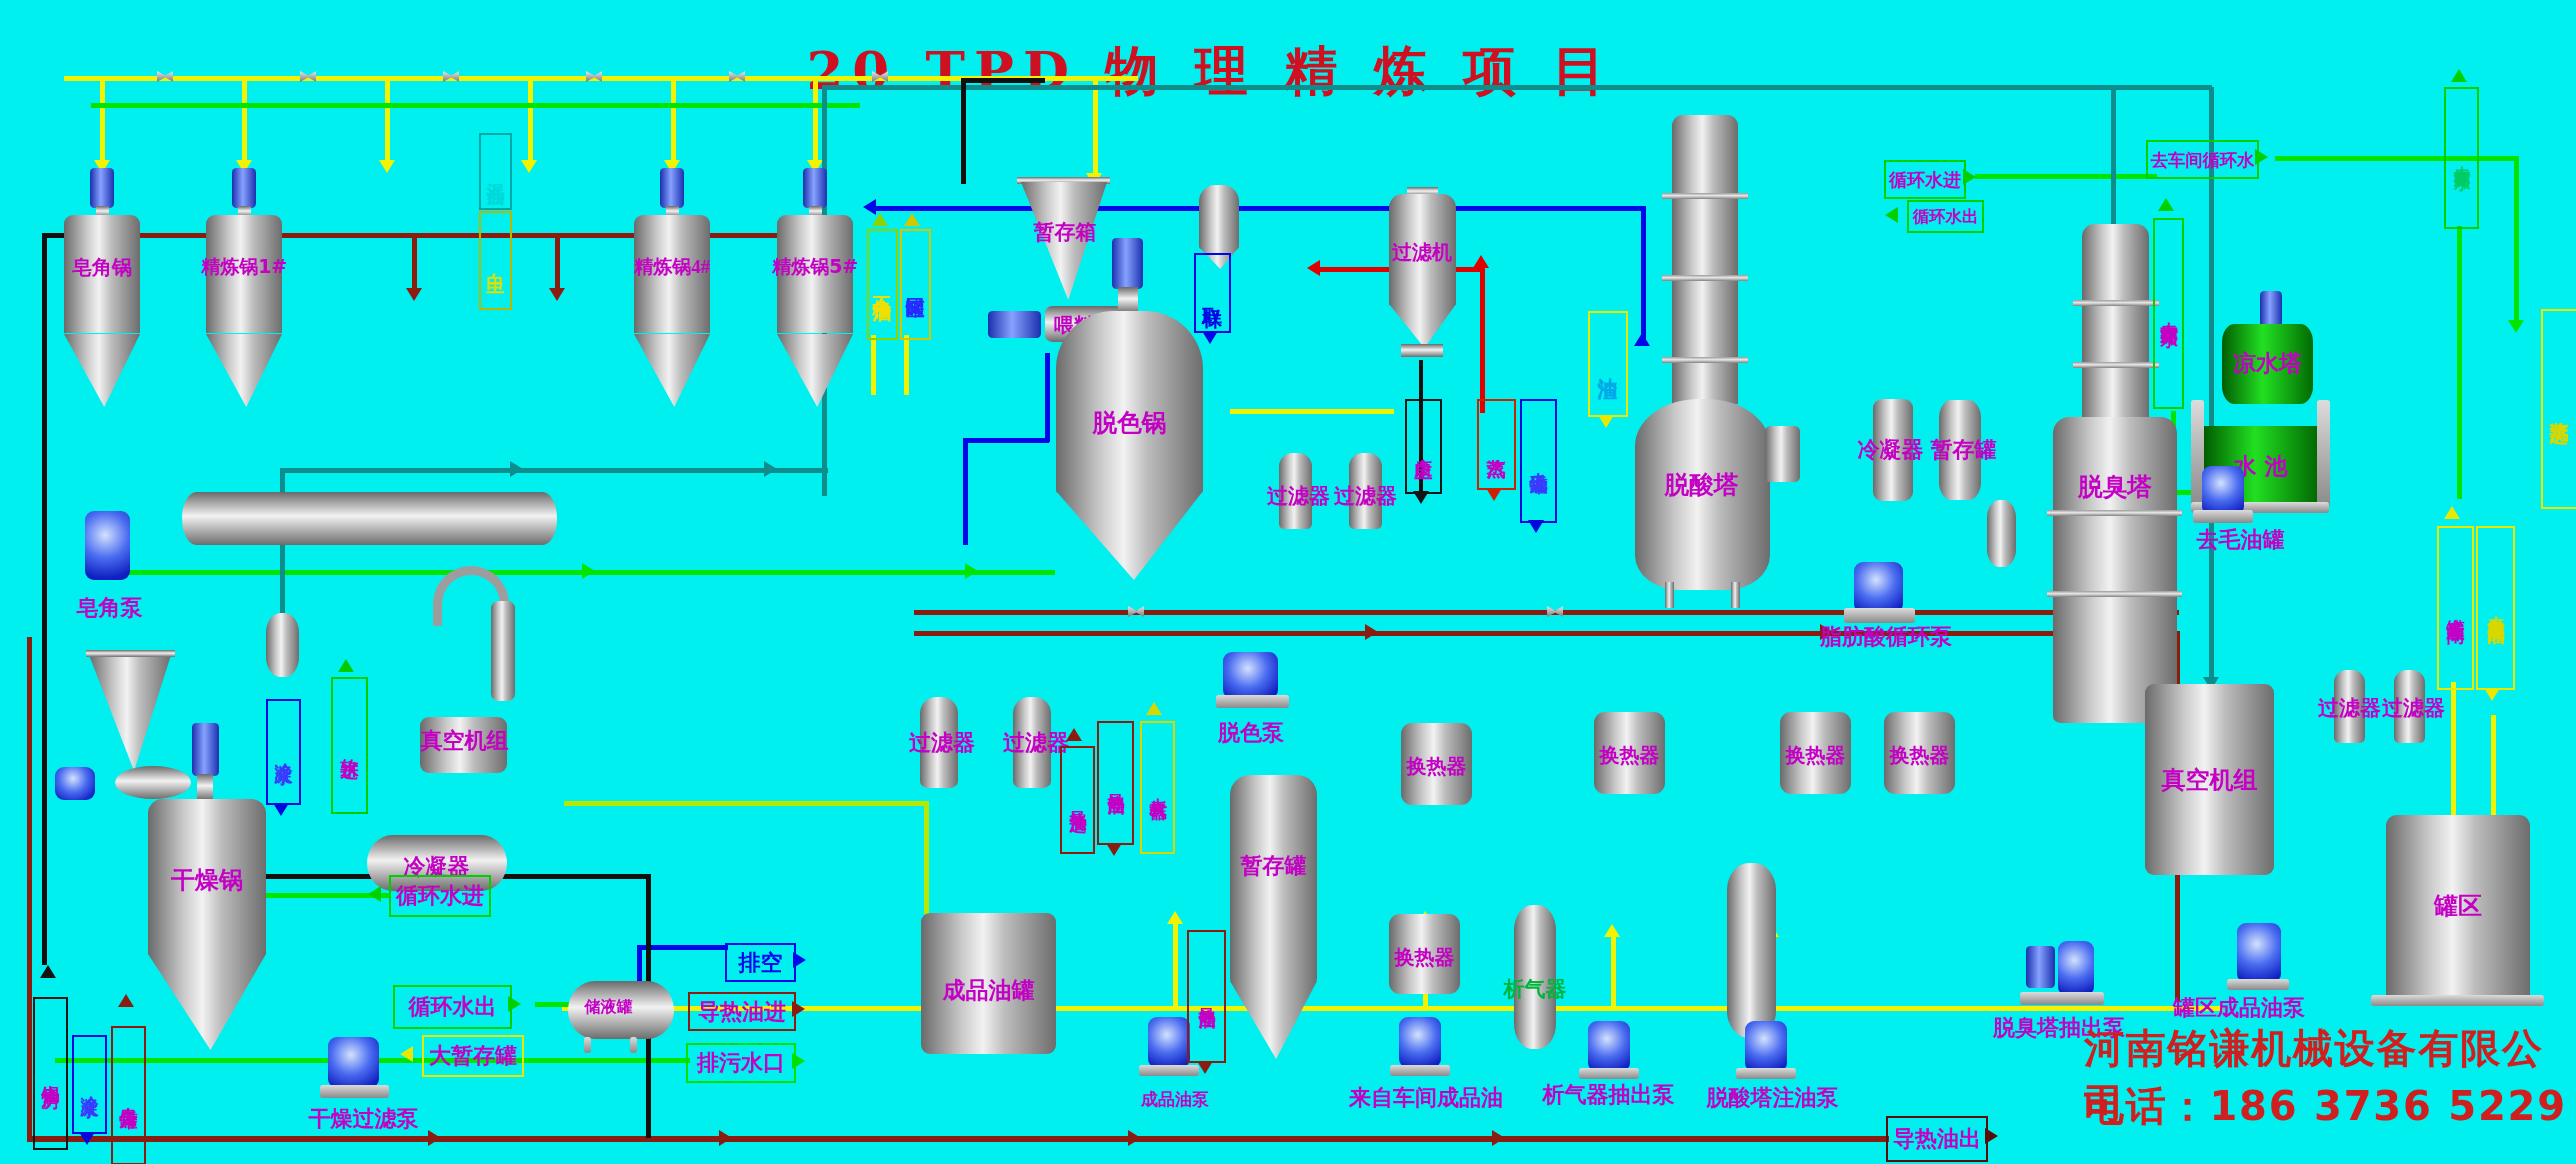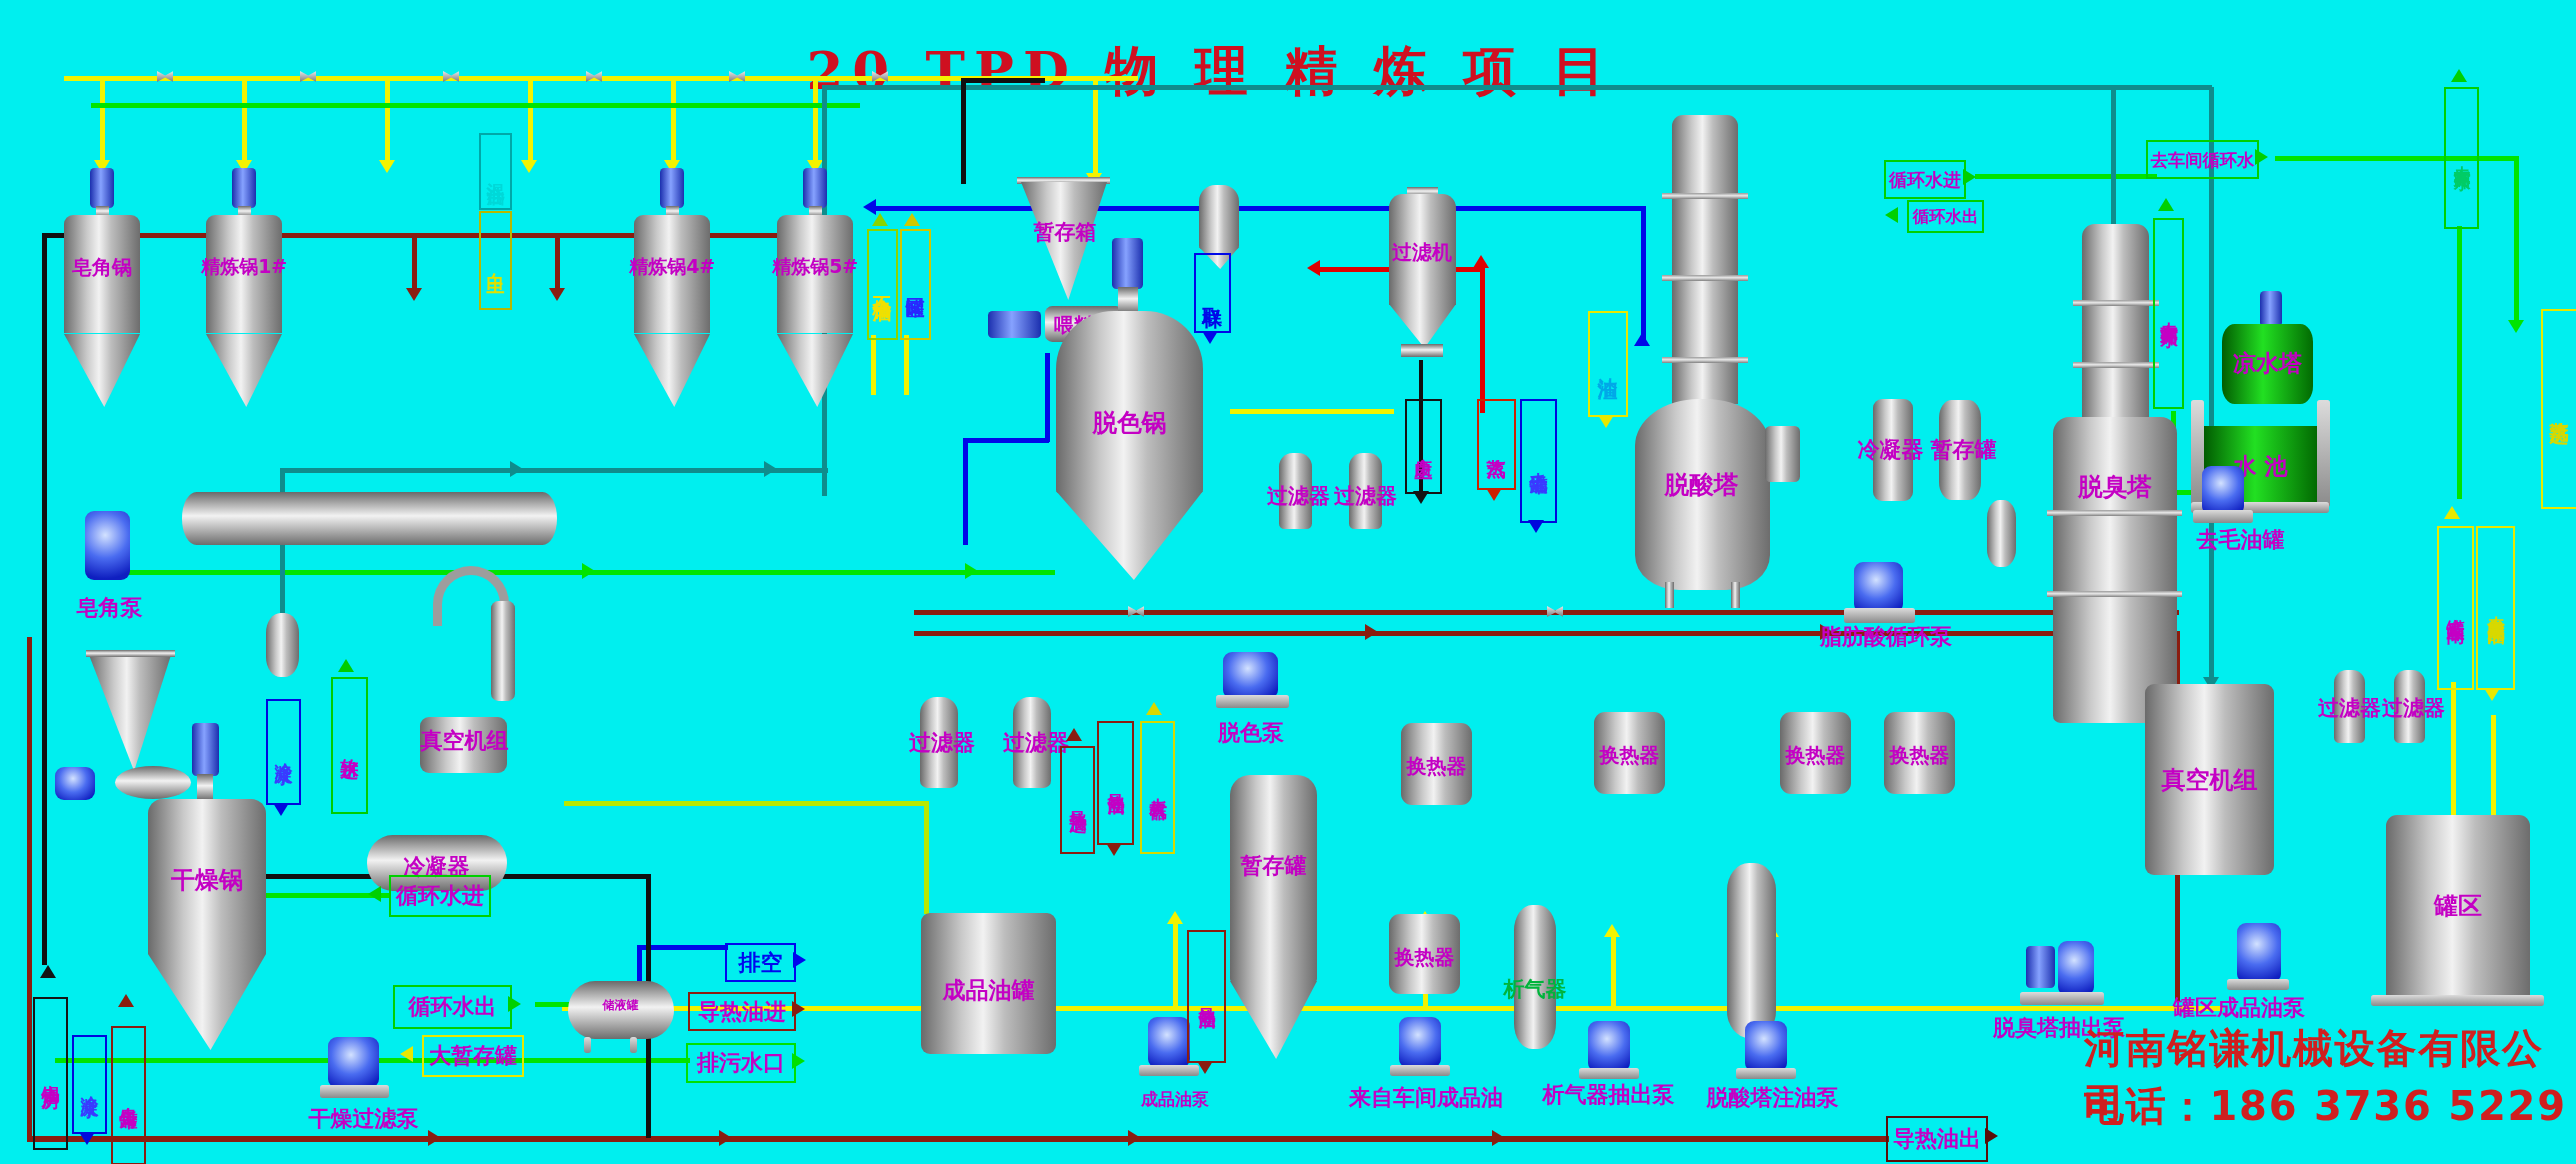--- a/index.html
+++ b/index.html
@@ -161,21 +161,21 @@
   <div style="position:absolute;left:206px;top:168px;width:76px;height:238px;">
     <div class="motor" style="left:26px;top:0;width:24px;height:40px;"></div>
     <div class="mh" style="left:32px;top:38px;width:12.7px;height:11px;"></div>
     <div class="mv" style="left:0;top:47px;width:76px;height:118px;border-radius:9px 9px 0 0;"></div>
     <div class="mv cone" style="left:0;top:166px;width:76px;height:73px;"></div>
     <div class="lbl" style="left:-7.3px;top:86px;width:91px;font-size:19px;">精炼锅1#</div>
   </div>
 
 
 
-  <div style="position:absolute;left:634px;top:168px;width:76px;height:238px;">
+  <div style="position:absolute;left:634px;top:168px;width:76px;height:238px;font-family:Liberation Serif, serif;">
     <div class="motor" style="left:26px;top:0;width:24px;height:40px;"></div>
     <div class="mh" style="left:32px;top:38px;width:12.7px;height:11px;"></div>
     <div class="mv" style="left:0;top:47px;width:76px;height:118px;border-radius:9px 9px 0 0;"></div>
     <div class="mv cone" style="left:0;top:166px;width:76px;height:73px;"></div>
     <div class="lbl" style="left:-7.3px;top:86px;width:91px;font-size:19px;">精炼锅4#</div>
   </div>
 
   <div style="position:absolute;left:777px;top:168px;width:76px;height:238px;">
     <div class="motor" style="left:26px;top:0;width:24px;height:40px;"></div>
     <div class="mh" style="left:32px;top:38px;width:12.7px;height:11px;"></div>
@@ -212,21 +212,21 @@
   <div class="mh" style="left:367px;top:835px;width:140px;height:56px;border-radius:25.5px/28px;"></div>
   <div class="lbl" style="left:393px;top:852px;width:87px;font-size:22px;">冷凝器</div>
 
   <div class="pump" style="left:328px;top:1037px;width:51px;height:51px;"></div>
   <div class="pbase" style="left:320px;top:1085px;width:69px;height:12.7px;"></div>
   <div class="lbl" style="left:300px;top:1104px;width:127px;font-size:22px;">干燥过滤泵</div>
 
   <div class="mh" style="left:568px;top:981px;width:106px;height:58px;border-radius:27px/29px;"></div>
   <div class="pbase" style="left:584px;top:1037px;width:7.3px;height:16.4px;"></div>
   <div class="pbase" style="left:630px;top:1037px;width:7.3px;height:16.4px;"></div>
-  <div class="lbl" style="left:573px;top:997px;width:95px;font-size:12px;">储液罐</div>
+  <div class="lbl" style="left:561px;top:997px;width:95px;font-size:16px;">储液罐</div>
 
   <div class="mh" style="left:1017px;top:177px;width:93px;height:7.3px;"></div>
   <div class="mv cone" style="left:1021px;top:182px;width:86px;height:118px;clip-path:polygon(0 0,100% 0,55% 100%);"></div>
   <div class="lbl" style="left:1026px;top:218px;width:78px;font-size:21px;">暂存箱</div>
   <div class="motor" style="left:988px;top:311px;width:53px;height:27px;"></div>
   <div class="mh" style="left:1045px;top:306px;width:78px;height:36px;border-radius:7.3px;"></div>
   <div class="lbl" style="left:1043px;top:312px;width:82px;font-size:20px;">喂料器</div>
 
   <div class="mv" style="left:1199px;top:185px;width:40px;height:64px;border-radius:16.4px 16.4px 3.6px 3.6px;"></div>
   <div class="mv cone" style="left:1199px;top:247px;width:40px;height:22px;"></div>

